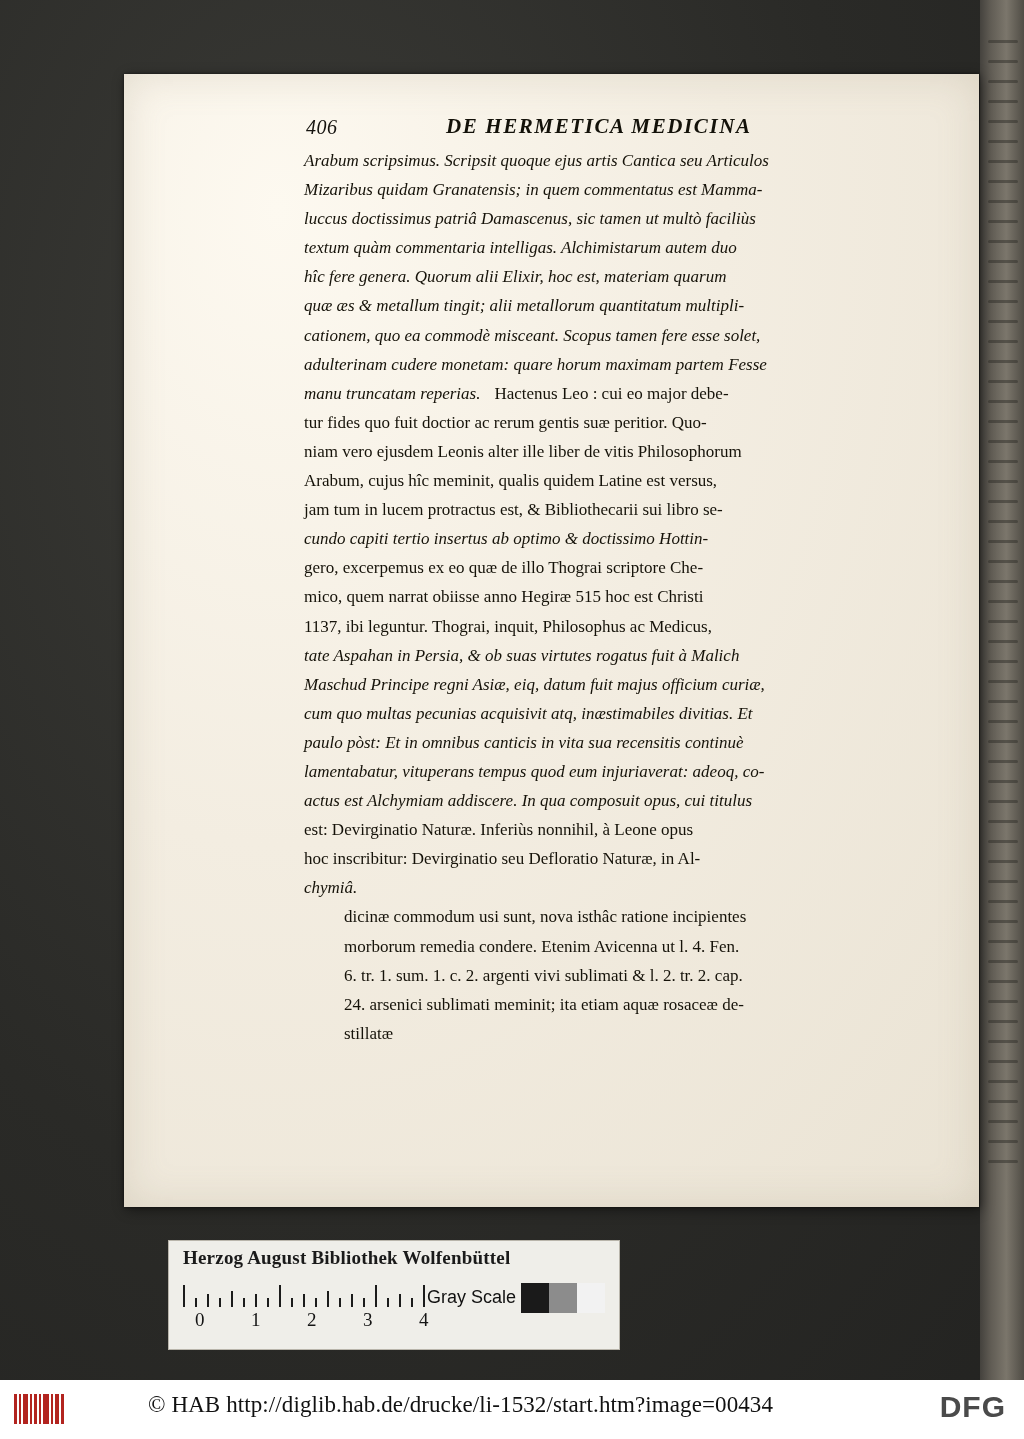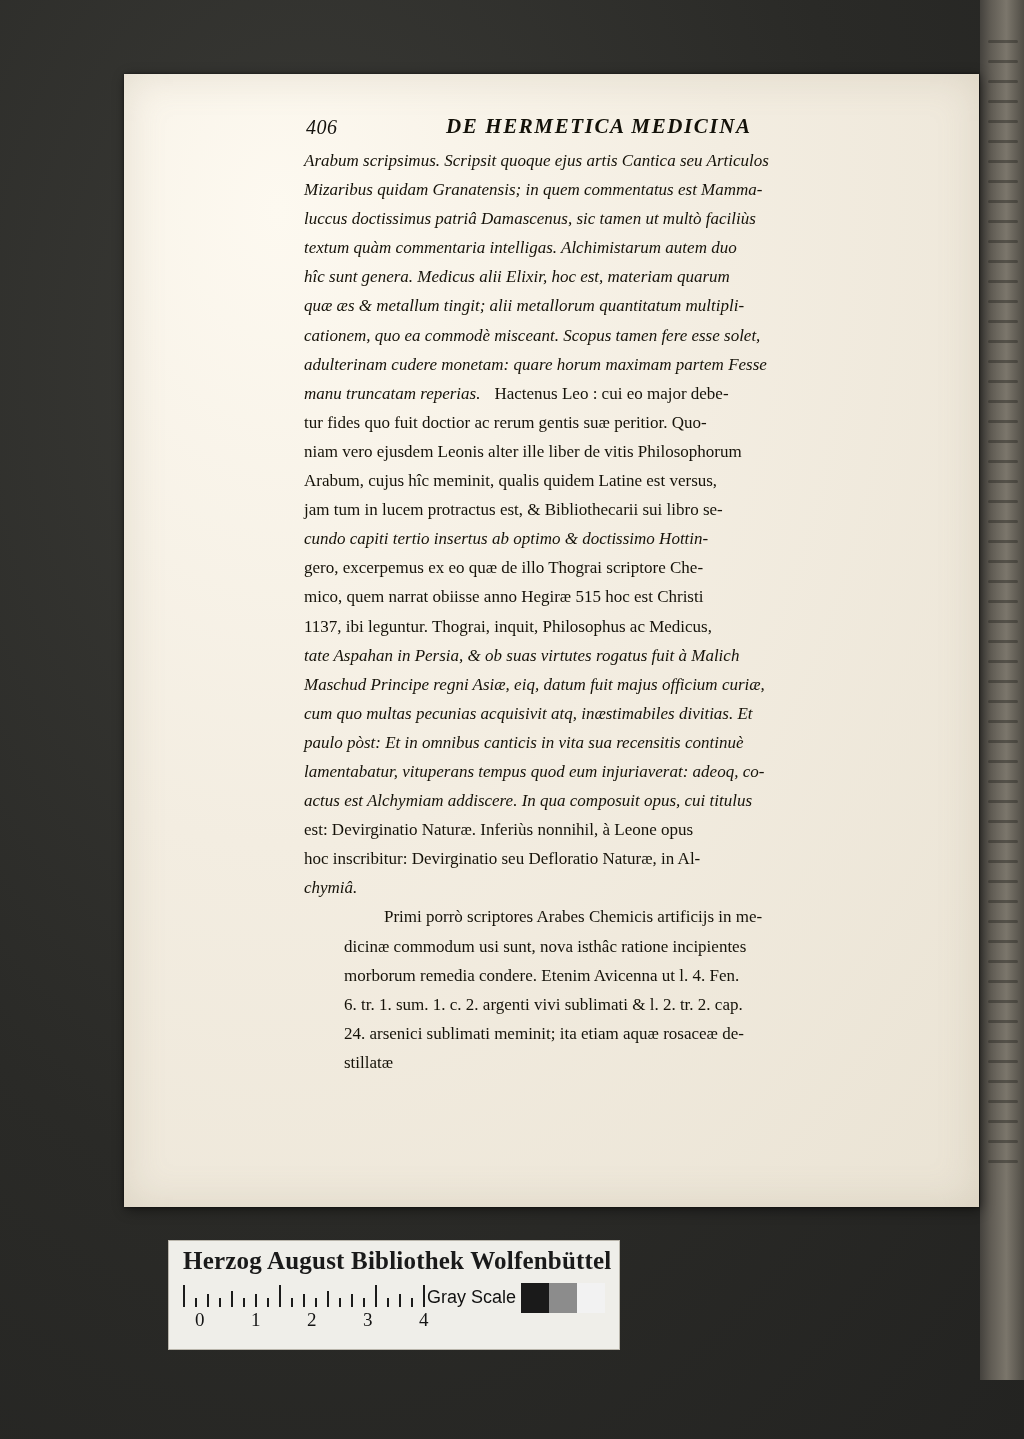--- a/index.html
+++ b/index.html
@@ -138,21 +138,21 @@
     height: 108px;
     background: #efeee9;
     border: 1px solid #b9b5ab;
   }
   #library-name {
     position: absolute;
     left: 14px;
     top: 6px;
     font-family: "Liberation Serif", serif;
     font-weight: 700;
-    font-size: 25px;
+    font-size: 19px;
     color: #1a1a1a;
     letter-spacing: .2px;
   }
   #ruler {
     position: absolute;
     left: 14px;
     top: 42px;
     width: 245px;
     height: 24px;
   }
@@ -311,21 +311,21 @@
       <div id="head-title">DE HERMETICA MEDICINA</div>
     </div>
 
     <div id="text-block">
 
       <p>
         <span class="line ital">Arabum scripsimus.  Scripsit quoque ejus artis Cantica seu Articulos</span>
         <span class="line ital">Mizaribus quidam Granatensis; in quem commentatus est Mamma-</span>
         <span class="line ital">luccus doctissimus patriâ Damascenus, sic tamen ut multò faciliùs</span>
         <span class="line ital">textum quàm commentaria intelligas.   Alchimistarum autem duo</span>
-        <span class="line ital">hîc sunt genera.   Medicus alii Elixir, hoc est, materiam quarum</span>
+        <span class="line ital">hîc fere genera.   Quorum alii Elixir, hoc est, materiam quarum</span>
         <span class="line ital">quæ æs &amp; metallum tingit; alii metallorum quantitatum multipli-</span>
         <span class="line ital">cationem, quo ea commodè misceant.   Scopus tamen fere esse solet,</span>
         <span class="line ital">adulterinam cudere monetam: quare horum maximam partem Fesse</span>
         <span class="line"><span class="ital">manu truncatam reperias.</span><span class="rom" style="margin-left:14px">Hactenus Leo : cui eo major debe-</span></span>
       </p>
 
       <p>
         <span class="line rom">tur fides quo fuit doctior ac rerum gentis suæ peritior. Quo-</span>
         <span class="line rom">niam vero ejusdem Leonis alter ille liber de vitis Philosophorum</span>
         <span class="line rom">Arabum, cujus hîc meminit, qualis quidem Latine est versus,</span>
@@ -339,21 +339,20 @@
         <span class="line ital">cum quo multas pecunias acquisivit atq, inæstimabiles divitias. Et</span>
         <span class="line ital">paulo pòst:  Et in omnibus canticis in vita sua recensitis continuè</span>
         <span class="line ital">lamentabatur, vituperans tempus quod eum injuriaverat: adeoq, co-</span>
         <span class="line ital">actus est Alchymiam addiscere.  In qua composuit opus, cui titulus</span>
         <span class="line rom">est: Devirginatio Naturæ.   Inferiùs nonnihil, à Leone opus</span>
         <span class="line rom">hoc inscribitur: Devirginatio seu Defloratio Naturæ, in Al-</span>
         <span class="line ital">chymiâ.</span>
       </p>
 
       <p class="indent-first">
-        <span class="line rom" style="padding-left:40px">Primi porrò scriptores Arabes Chemicis artificijs in me-</span>
         <span class="line rom">dicinæ commodum usi sunt, nova isthâc ratione incipientes</span>
         <span class="line rom">morborum remedia condere.   Etenim Avicenna ut l. 4. Fen.</span>
         <span class="line rom">6. tr. 1. sum. 1. c. 2. argenti vivi sublimati &amp; l. 2. tr. 2. cap.</span>
         <span class="line rom">24. arsenici sublimati meminit; ita etiam aquæ rosaceæ de-</span>
         <span class="right-tail">stillatæ</span>
       </p>
 
     </div>
   </div>
 
@@ -393,14 +392,30 @@
     </div>
 
     <div id="grayscale-label">Gray Scale</div>
     <div id="grayscale-patches">
       <div style="background:#1a1a1a"></div>
       <div style="background:#8c8c8c"></div>
       <div style="background:#f2f2f2"></div>
     </div>
   </div>
 
+  <div id="footer-bar">
+    <div id="hab-barcode">
+      <i style="width:3px"></i>
+        <i style="width:2px"></i>
+        <i style="width:5px"></i>
+      <i style="width:2px"></i>
+        <i style="width:3px"></i>
+        <i style="width:2px"></i>
+      <i style="width:6px"></i>
+        <i style="width:2px"></i>
+        <i style="width:4px"></i>
+      <i style="width:3px"></i>
+    </div>
+    <div id="footer-credit">© HAB http://diglib.hab.de/drucke/li-1532/start.htm?image=00434</div>
+    <div id="dfg-logo">DFG</div>
+  </div>
 
 </div>
 
 </body></html>

